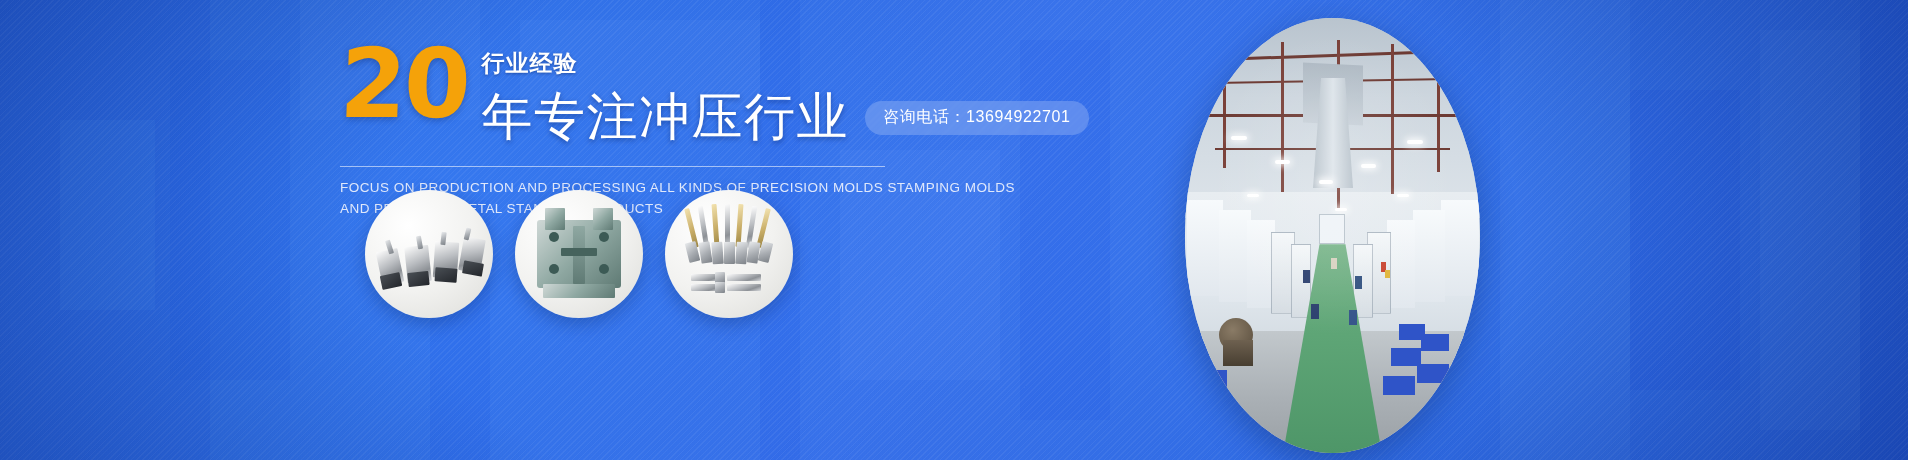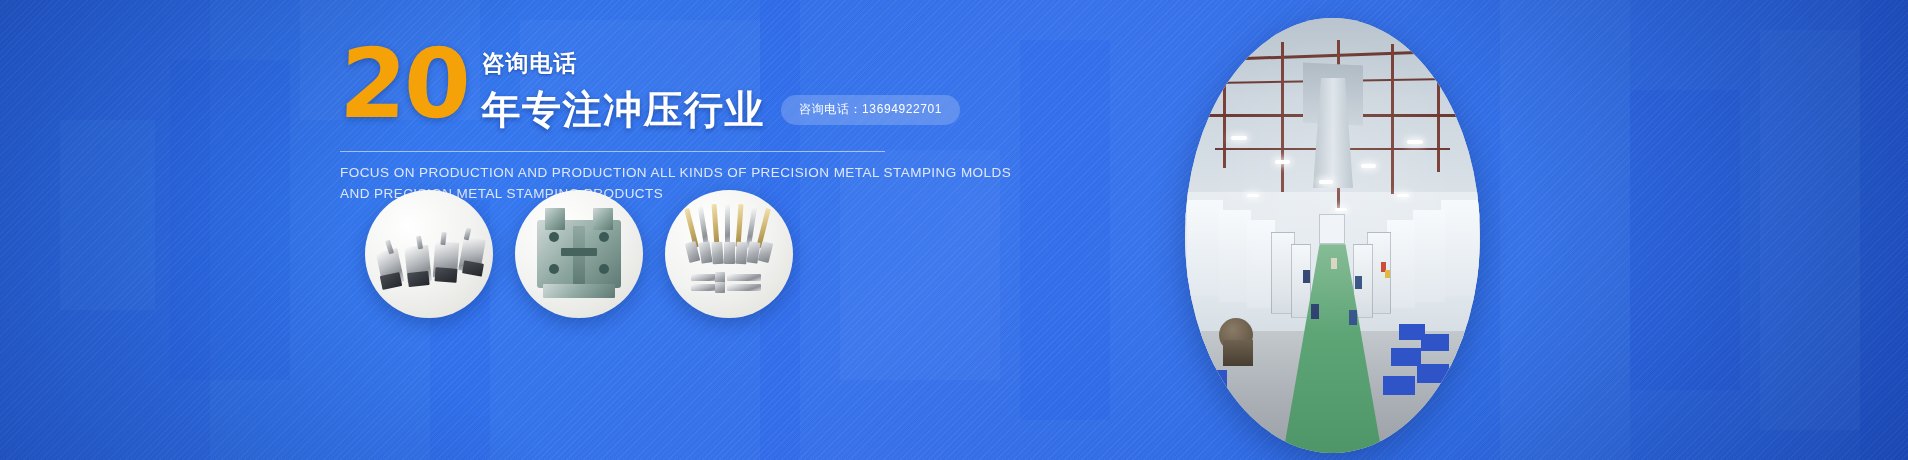--- a/index.html
+++ b/index.html
@@ -70,30 +70,30 @@
     letter-spacing:1px;
     text-shadow:0 1px 3px rgba(0,25,80,.45);
   }
   .en-small{
     font-size:25px; color:#eef4ff; margin-left:10px;
     letter-spacing:.6px; font-weight:400; opacity:.97;
   }
 
   .line-bottom{ display:flex; align-items:center; white-space:nowrap; margin-top:4px; }
   .cn-big{
-    font-size:39px; font-weight:700; color:#ffffff;
+    font-size:51px; font-weight:400; color:#ffffff;
     letter-spacing:1.5px;
     text-shadow:0 2px 5px rgba(0,25,80,.42);
   }
   .phone-pill{
     margin-left:16px;
     background:rgba(255,255,255,.20);
     border-radius:17px;
     padding:6px 18px 7px;
-    font-size:12px; color:#ffffff; letter-spacing:.6px;
+    font-size:16px; color:#ffffff; letter-spacing:.6px;
     white-space:nowrap;
     backdrop-filter:blur(1px);
   }
 
   .rule{
     margin-top:14px;
     width:545px; height:1px;
     background:rgba(255,255,255,.55);
   }
 
@@ -184,34 +184,34 @@
   <div class="hatch"></div>
   <div class="vignette"></div>
 
   <div class="copy">
 
     <div class="headline-row">
       <div class="big-20">20</div>
 
       <div class="headline-right">
         <div class="line-top">
-          <span class="cn-small">咨询电话</span>
+          <span class="cn-small">行业经验</span>
         </div>
 
         <div class="line-bottom">
           <span class="cn-big">年专注冲压行业</span>
           <span class="phone-pill">咨询电话：13694922701</span>
         </div>
       </div>
     </div>
 
     <div class="rule"></div>
 
     <div class="sub">
-      <div>FOCUS ON PRODUCTION AND PRODUCTION ALL KINDS OF PRECISION METAL STAMPING MOLDS</div>
+      <div>FOCUS ON PRODUCTION AND PROCESSING ALL KINDS OF PRECISION MOLDS STAMPING MOLDS</div>
       <div>AND PRECISION METAL STAMPING PRODUCTS</div>
     </div>
   </div>
 
   <div class="circles">
 
     <div class="circle">
       <div class="parts">
         <div class="part m1" style="left:14px;  top:60px; width:22px; height:34px; transform:rotate(-12deg);"></div>
         <div class="part dark" style="left:16px;  top:84px; width:20px; height:14px; transform:rotate(-12deg);"></div>

